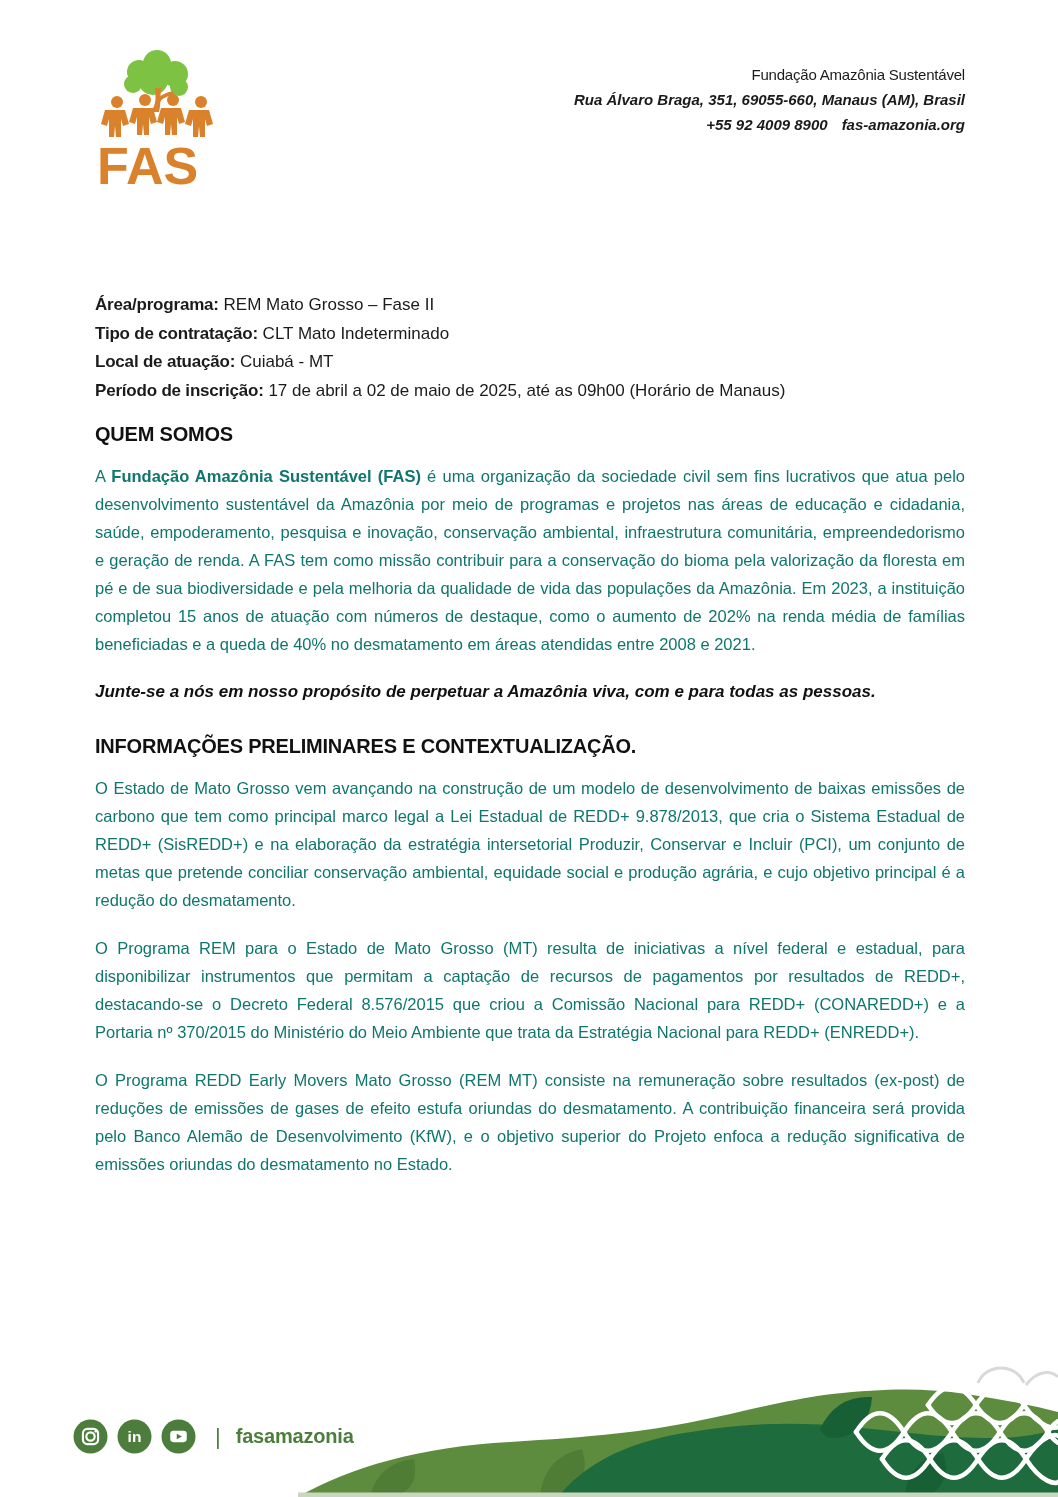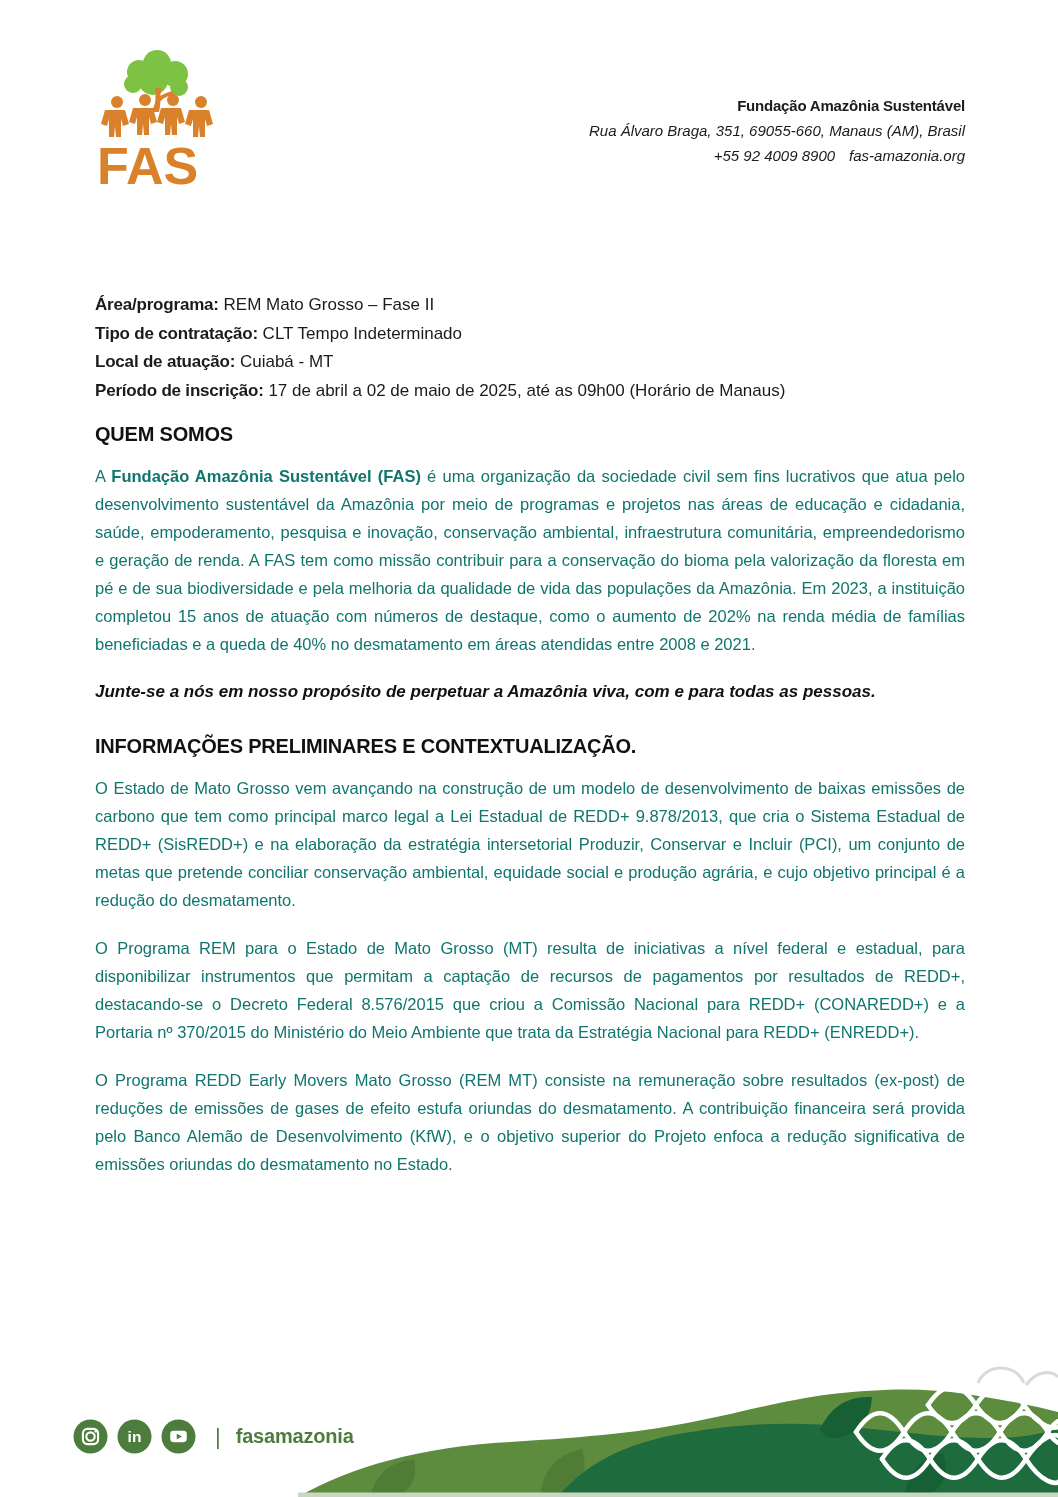--- a/index.html
+++ b/index.html
@@ -13,22 +13,22 @@
     overflow:hidden;
     margin:0 auto;
   }
 
   
   .logo-wrap { position:absolute; left:95px; top:42px; width:135px; height:150px; }
   .contact {
     position:absolute; right:93px; top:62px;
     text-align:right; font-size:15px; line-height:25px; color:#1b1b1b;
   }
-  .contact .org { font-weight:700; font-style:normal; letter-spacing:-0.2px;margin-top:31px; }
-  .contact .ital { font-style:italic; font-weight:400; }
+  .contact .org { font-weight:400; font-style:normal; letter-spacing:-0.2px; }
+  .contact .ital { font-style:italic; font-weight:700; }
   .contact .phone-site span { display:inline-block; }
   .contact .gap { display:inline-block; width:14px; }
 
   
   .doc-title {
     position:absolute; left:95px; top:200px; width:870px;
     text-align:center; font-weight:700; font-size:19px; line-height:31px;
     letter-spacing:-0.2px; color:#111;
   }
 
@@ -102,21 +102,21 @@
       <span>+55 92 4009 8900</span><span class="gap"></span><span>fas-amazonia.org</span>
     </div>
   </div>
 
 
   <div class="details">
     <div class="detail-row">
       <span class="lbl">Área/programa:</span><span> REM Mato Grosso – Fase II</span>
     </div>
     <div class="detail-row">
-      <span class="lbl">Tipo de contratação:</span><span> CLT Tempo Indeterminado</span>
+      <span class="lbl">Tipo de contratação:</span><span> CLT Mato Indeterminado</span>
     </div>
     <div class="detail-row">
       <span class="lbl">Local de atuação:</span><span> Cuiabá - MT</span>
     </div>
     <div class="detail-row">
       <span class="lbl">Período de inscrição:</span><span> 17 de abril a 02 de maio de 2025, até as 09h00 (Horário de Manaus)</span>
     </div>
   </div>
 
   <div class="main-col">

